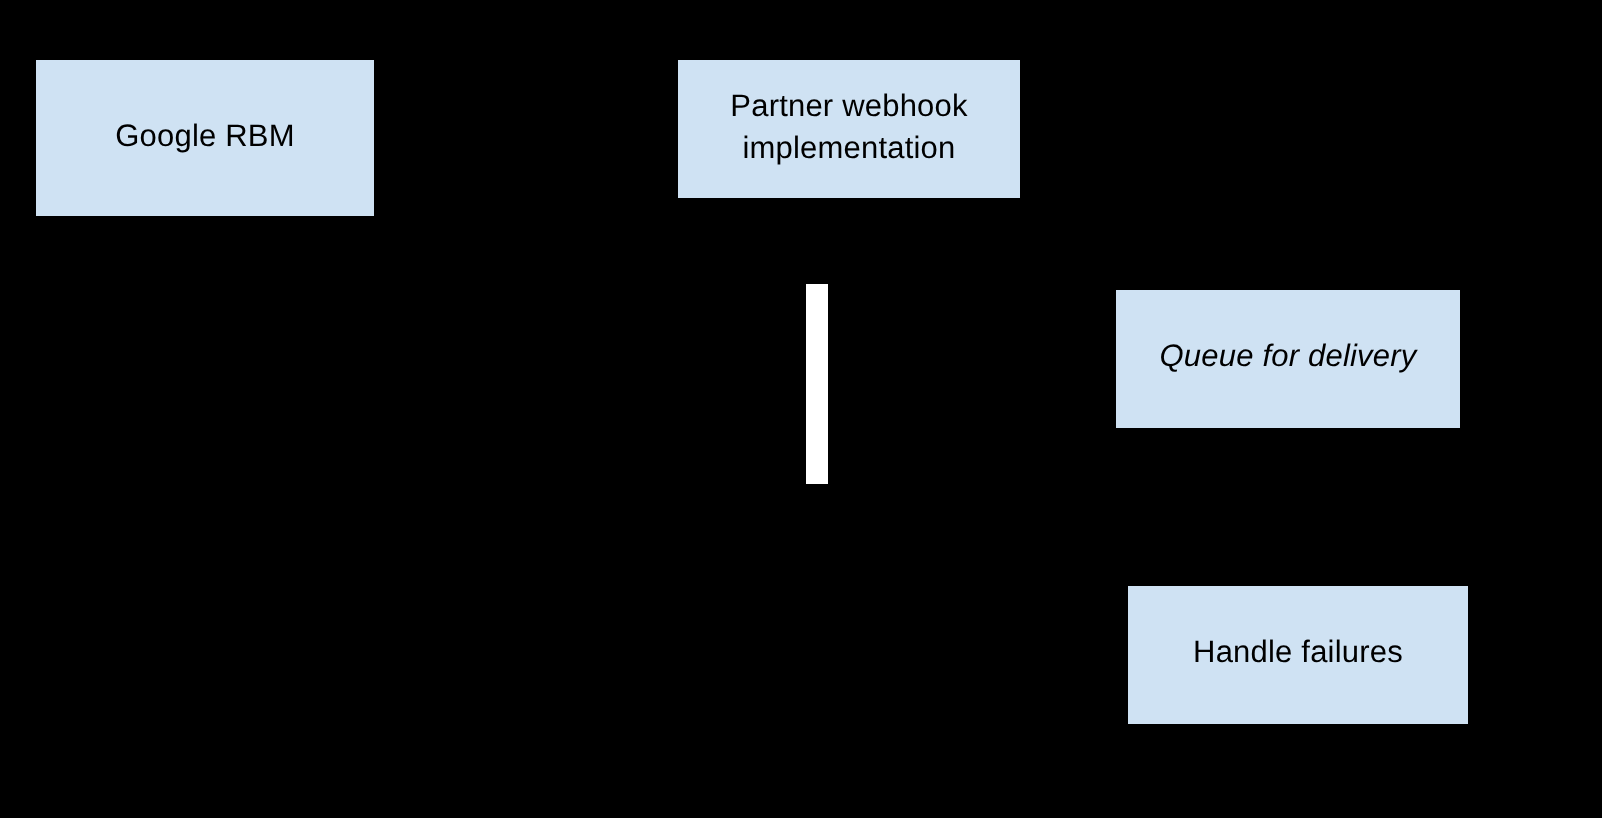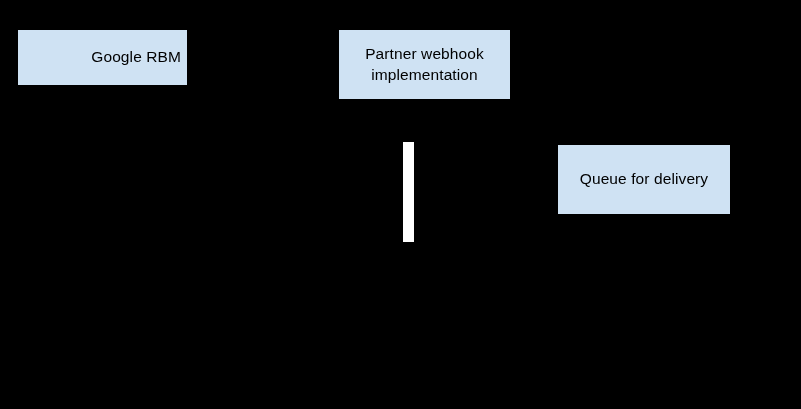--- a/index.html
+++ b/index.html
@@ -39,29 +39,32 @@
   .connector-bar {
     position: absolute;
     background: #ffffff;
   }
 </style>
 </head>
 <body>
 
 <div id="canvas" style="width: 801px; height: 409px; background: rgb(0, 0, 0);">
 
-  <div class="node" style="left: 18px; top: 30px; width: 169px; height: 55px; background: rgb(207, 226, 243); color: rgb(0, 0, 0); justify-content: flex-end;">
+  <div class="node" style="left: 18px; top: 30px; width: 169px; height: 78px; background: rgb(207, 226, 243); color: rgb(0, 0, 0);">
     <span class="node-label">Google RBM</span>
   </div>
 
   <div class="node" style="left: 320px; top: 30px; width: 171px; height: 69px; background: rgb(207, 226, 243); color: rgb(0, 0, 0); margin-left: 19px;">
     <span class="node-label">Partner webhook
 implementation</span>
   </div>
 
-  <div class="node" style="left: 558px; top: 145px; width: 172px; height: 69px; background: rgb(207, 226, 243); color: rgb(0, 0, 0);">
+  <div class="node" style="left: 558px; top: 145px; width: 172px; height: 69px; background: rgb(207, 226, 243); color: rgb(0, 0, 0); font-style: italic;">
     <span class="node-label">Queue for delivery</span>
   </div>
 
+  <div class="node" style="left: 564px; top: 293px; width: 170px; height: 69px; background: rgb(207, 226, 243); color: rgb(0, 0, 0);">
+    <span class="node-label">Handle failures</span>
+  </div>
 
   <div class="connector-bar" style="left: 403px; top: 142px; width: 11px; height: 100px; background: rgb(255, 255, 255);"></div>
 
 </div>
 
 </body></html>

